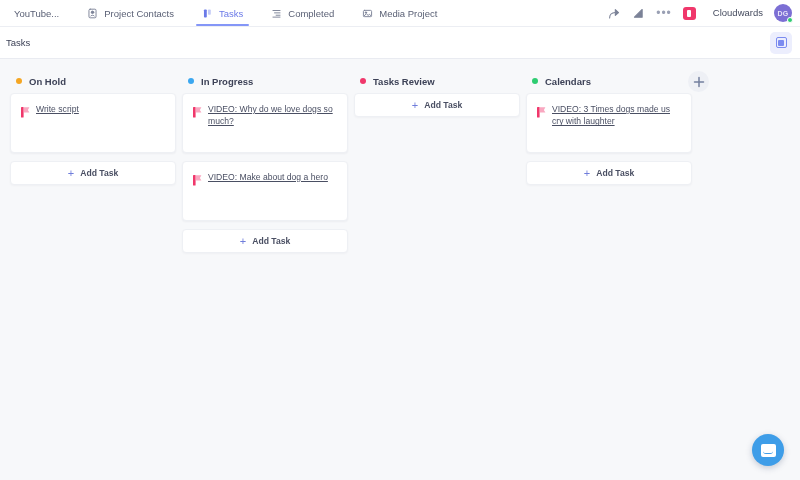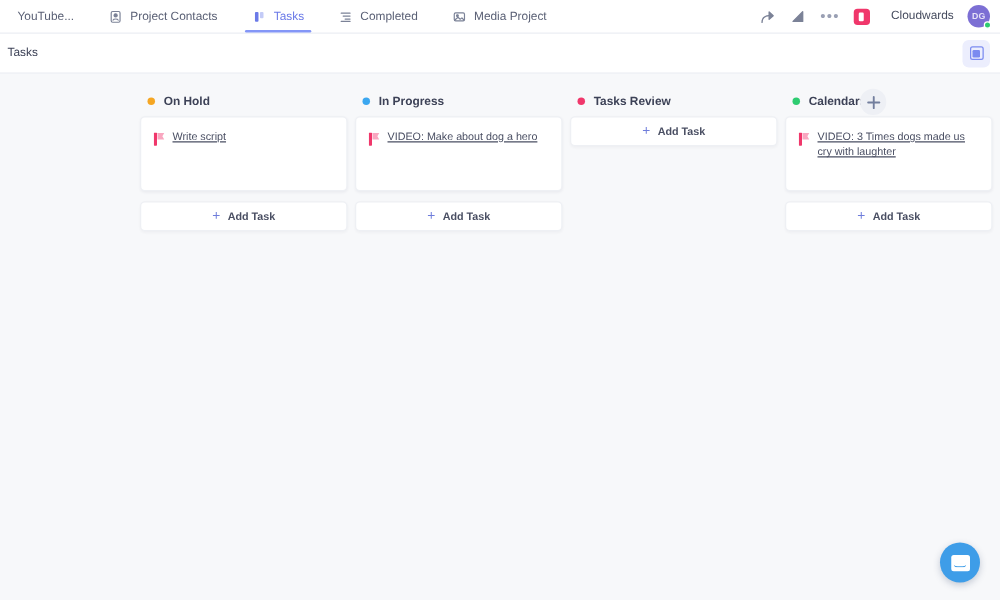--- a/index.html
+++ b/index.html
@@ -86,21 +86,21 @@
   }
 
   
   .board {
     position: relative;
     height: calc(480px - 59px);
     background: #f7f8fa;
     padding: 10px 0 0 0;
     overflow: hidden;
   }
-  .columns { display: flex; align-items: flex-start; padding-left: 10px; justify-content: flex-end; }
+  .columns { display: flex; align-items: flex-start; padding-left: 10px; }
   .column { width: 166px; margin-right: 6px; flex: 0 0 auto; }
 
   .col-head {
     display: flex; align-items: center; gap: 7px;
     height: 24px; padding: 0 6px;
     font-size: 9.5px; font-weight: bold; color: #3d4257;
   }
   .col-dot { width: 6px; height: 6px; border-radius: 50%; flex: 0 0 auto; }
 
   .card {
@@ -262,20 +262,27 @@
       <div class="column">
         <div class="col-head">
           <span class="col-dot" style="background: rgb(59, 167, 240);"></span>
           <span>In Progress</span>
         </div>
         <div class="card">
           <span class="flag"><svg width="9" height="11" viewBox="0 0 9 11">
               <rect x="0" y="0" width="2.6" height="10.5" rx=".6" fill="#f0376b"></rect>
               <path d="M3 .3h5.4L6.9 2.9l1.5 2.6H3z" fill="#f9a7c0"></path>
             </svg></span>
+          <span class="card-text">VIDEO: Why do we love dogs so much?</span>
+        </div>
+        <div class="card">
+          <span class="flag"><svg width="9" height="11" viewBox="0 0 9 11">
+              <rect x="0" y="0" width="2.6" height="10.5" rx=".6" fill="#f0376b"></rect>
+              <path d="M3 .3h5.4L6.9 2.9l1.5 2.6H3z" fill="#f9a7c0"></path>
+            </svg></span>
           <span class="card-text">VIDEO: Make about dog a hero</span>
         </div>
         <div class="add-task">
           <span class="plus">+</span>
           <span>Add Task</span>
         </div>
       </div>
       <div class="column">
         <div class="col-head">
           <span class="col-dot" style="background: rgb(240, 55, 107);"></span>

